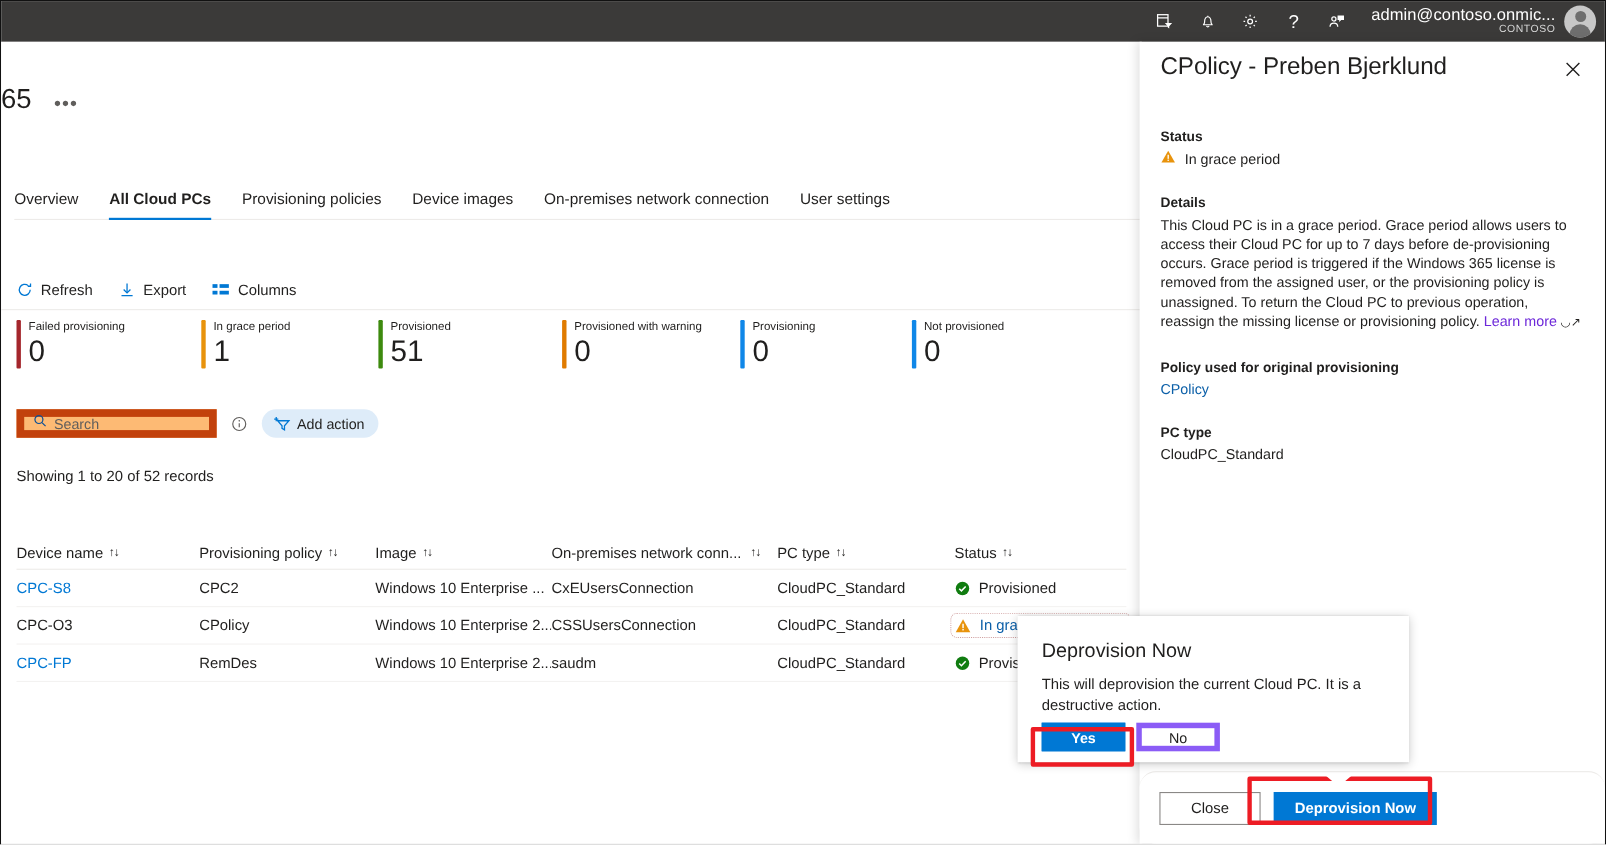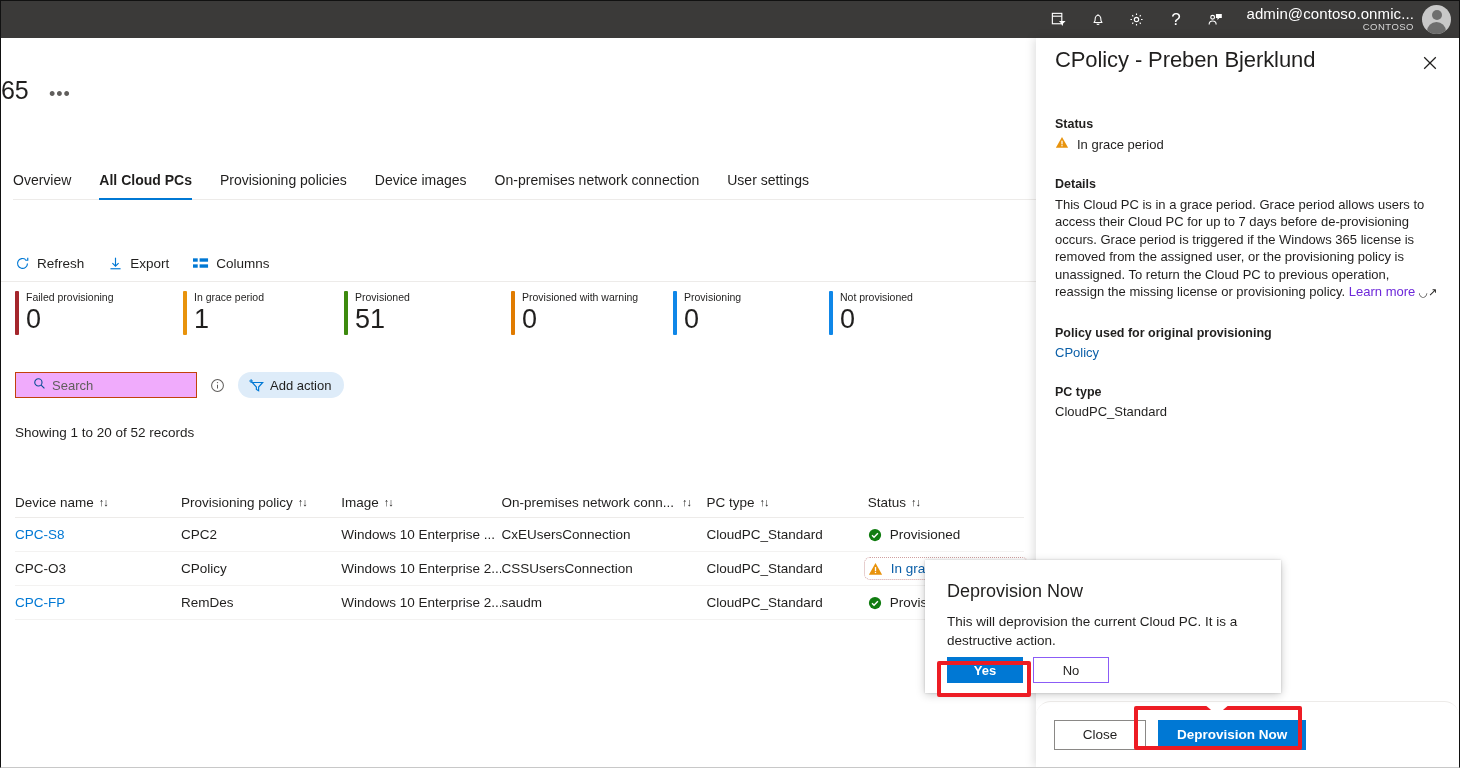--- a/index.html
+++ b/index.html
@@ -116,22 +116,22 @@
   .tile-txt { padding-left: 7px; }
   .tile-label { font-size: 10.5px; color: #201f1e; line-height: 13px; white-space: nowrap; }
   .tile-value { font-size: 27px; color: #201f1e; line-height: 31px; font-weight: 400; }
 
   
   .searchrow {
     position: absolute; left: 14px; top: 334px;
     display: flex; align-items: center; gap: 13px;
   }
   .searchbox {
-    width: 182px; height: 26px; border: 1px solid #c2410c; background: #f0abfc;
-    display: flex; align-items: center; padding: 0 17px; gap: 6px;
+    width: 182px; height: 26px; border: 7px solid #c2410c; background: #fdba74;
+    display: flex; align-items: center; padding: 0 8px; gap: 6px;
   }
   .searchbox svg { flex: 0 0 13px; }
   .searchbox input {
     border: none; outline: none; font-size: 13px; color: #201f1e;
     font-family: inherit; width: 100%; background: transparent;
   }
   .searchbox input::placeholder { color: #605e5c; }
   .info-icon { color: #605e5c; cursor: pointer; display: flex; }
   .addfilter {
     display: flex; align-items: center; gap: 6px;
@@ -250,21 +250,21 @@
     font-size: 13.5px; color: #201f1e; line-height: 19px;
   }
   .popup-btns {
     position: absolute; left: 22px; top: 97px; display: flex; gap: 0;
   }
   .popup-btn {
     height: 26px; width: 76px; font-size: 13px; font-family: inherit;
     display: flex; align-items: center; justify-content: center; cursor: pointer;
   }
   .popup-btn.yes { background: #0078d4; color: #ffffff; border: 1px solid #0078d4; font-weight: 600; }
-  .popup-btn.no { background: #ffffff; color: #201f1e; border: 1px solid #8b5cf6; margin-left: 10px; }
+  .popup-btn.no { background: #ffffff; color: #201f1e; border: 5px solid #8b5cf6; margin-left: 10px; }
 </style>
 </head>
 <body>
 
 <div id="root">
 
   <div class="topbar">
     <div class="topbar-icons">
 
       <div class="tb-icon" title="Directory + subscription">

